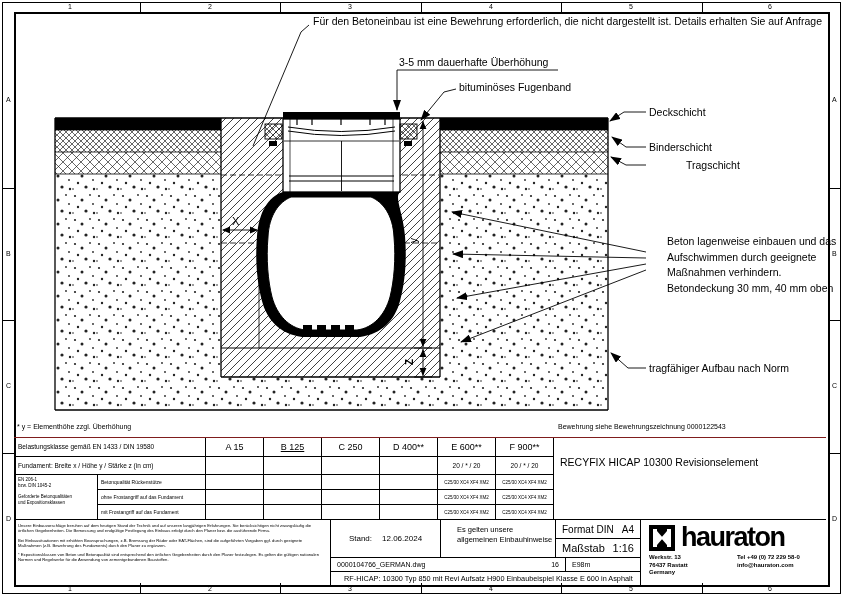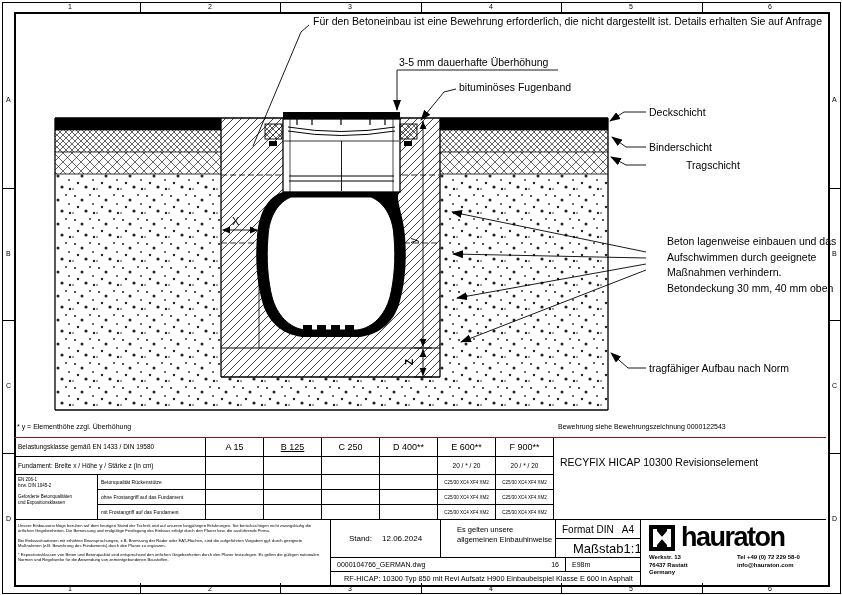--- a/index.html
+++ b/index.html
@@ -271,21 +271,21 @@
       <span>Stand:</span>
       <span>12.06.2024</span>
     </div>
 
     <div class="cell" style="left:426px;top:82px;width:115px;height:38px;font-size:7.5px;line-height:10px;padding:5px 0 0 16px;">Es gelten unsere allgemeinen Einbauhinweise</div>
 
     <div class="cell" style="left:541px;top:82px;width:85px;height:19px;font-size:10px;display:flex;align-items:center;justify-content:space-between;padding:0 6px;box-sizing:border-box;">
       <span>Format DIN</span>
       <span>A4</span>
     </div>
-    <div class="cell" style="left:541px;top:101px;width:85px;height:19px;font-size:13px;display:flex;align-items:center;justify-content:space-between;padding:0 17px;box-sizing:border-box;">
+    <div class="cell" style="left:541px;top:101px;width:85px;height:19px;font-size:11px;display:flex;align-items:center;justify-content:space-between;padding:0 6px;box-sizing:border-box;">
       <span>Maßstab</span>
       <span>1:16</span>
     </div>
 
     <div class="cell" style="left:626px;top:82px;width:186px;height:66px;border-bottom:none;">
       <div class="abs" style="left:8px;top:5px;width:26px;height:26px;">
         <svg width="26" height="26" viewBox="0 0 26 26">
           <rect x="0" y="0" width="26" height="26" fill="#000"></rect>
           <rect x="4" y="4" width="4" height="18" fill="#fff"></rect>
           <rect x="18" y="4" width="4" height="18" fill="#fff"></rect>

